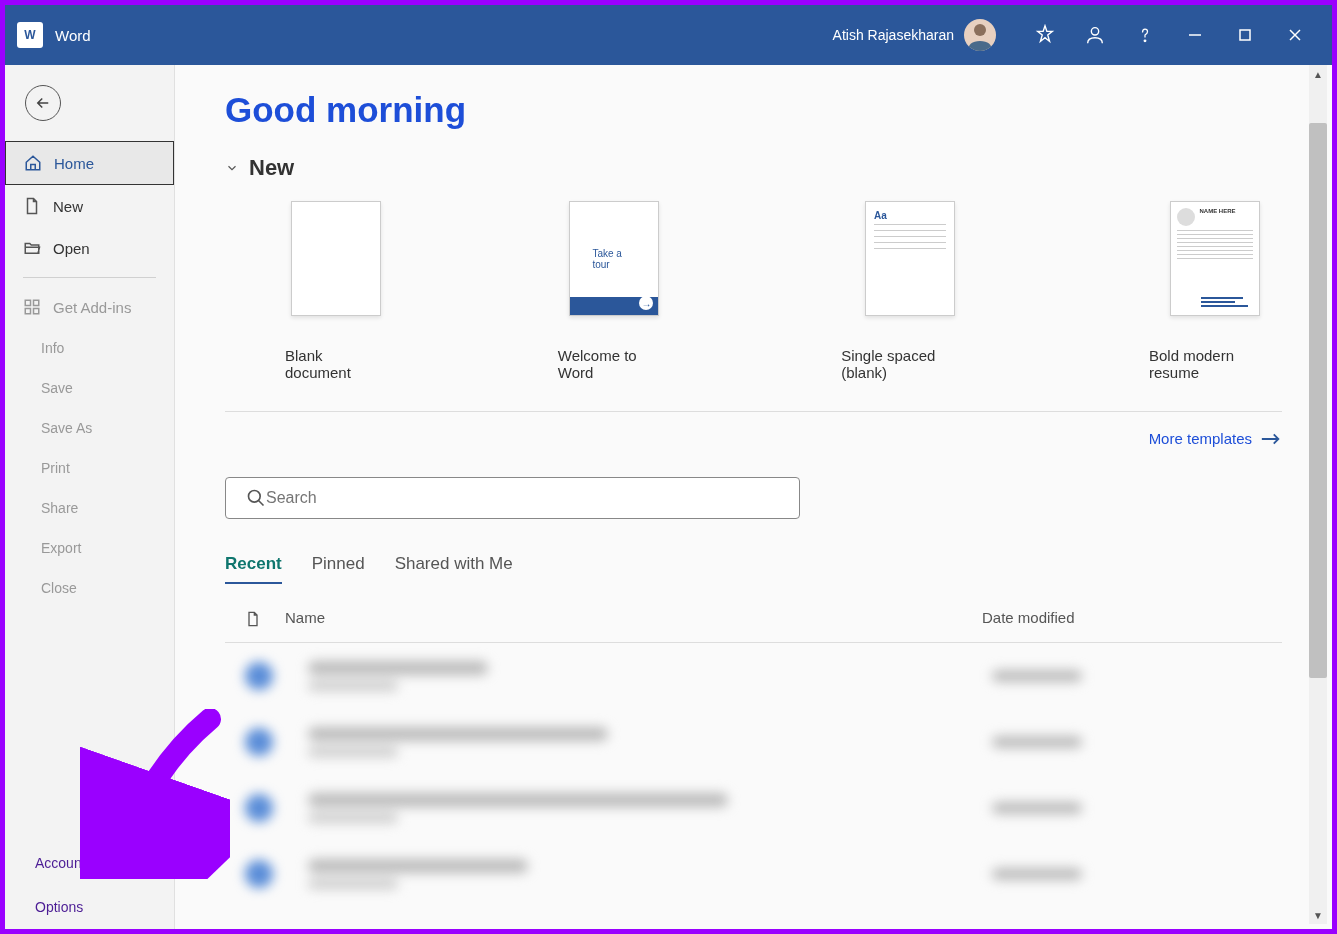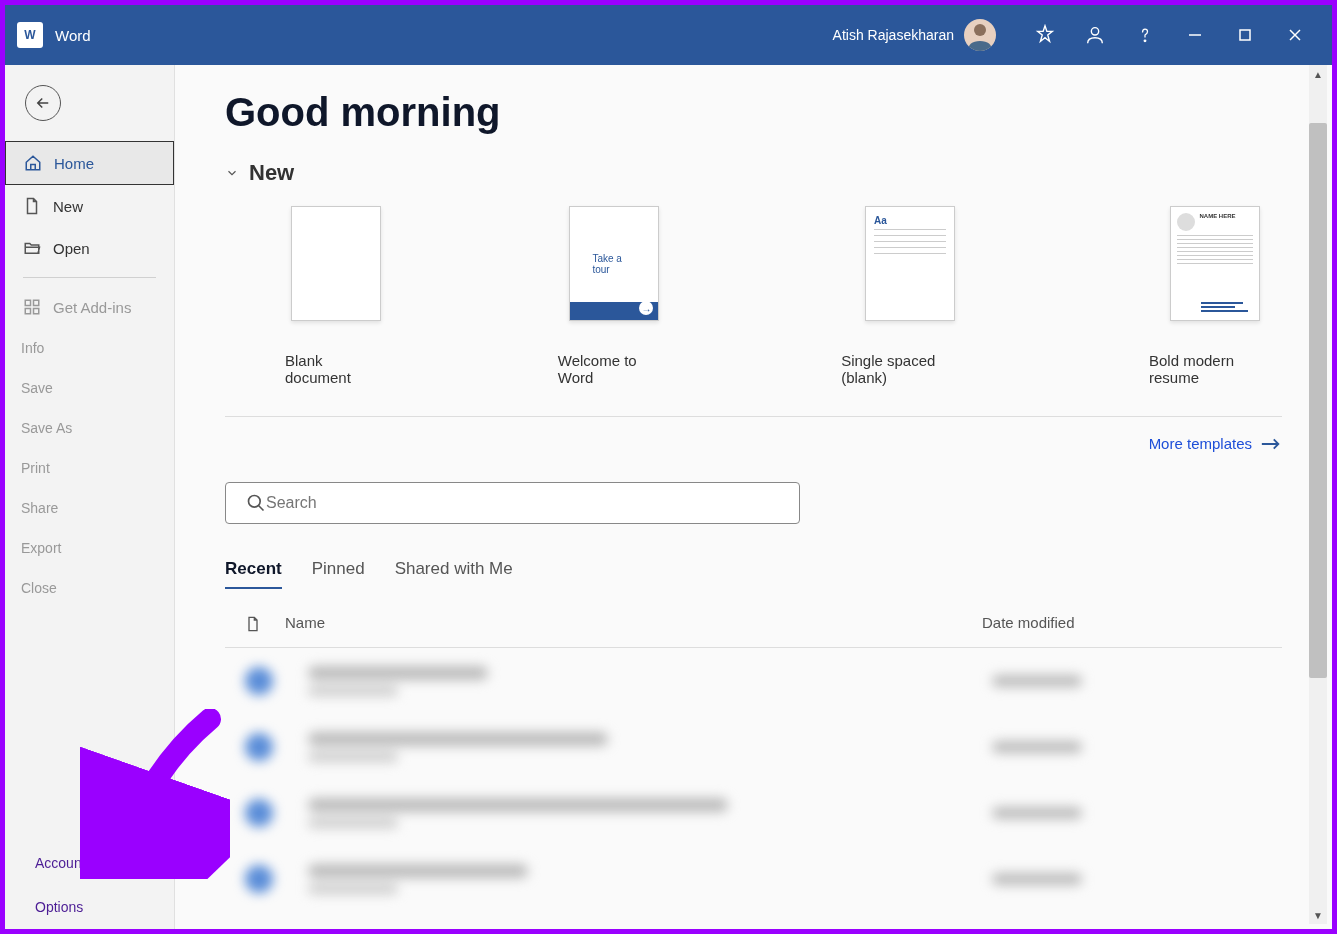--- a/index.html
+++ b/index.html
@@ -16,28 +16,28 @@
 .avatar svg { width: 32px; height: 32px; }
 .title-btn { width: 50px; height: 40px; display: flex; align-items: center; justify-content: center; cursor: pointer; }
 .title-btn svg { stroke: #fff; fill: none; stroke-width: 1.5; }
 
 .main { display: flex; height: calc(100% - 60px); }
 
 .sidebar { width: 170px; background: #f3f3f3; border-right: 1px solid #e0e0e0; display: flex; flex-direction: column; padding-top: 20px; }
 .back-btn { width: 36px; height: 36px; border: 1px solid #555; border-radius: 50%; display: flex; align-items: center; justify-content: center; margin-left: 20px; margin-bottom: 20px; cursor: pointer; }
 .nav-item { padding: 12px 18px; display: flex; align-items: center; gap: 12px; cursor: pointer; font-size: 15px; color: #333; }
 .nav-item.active { background: #e8e8e8; border: 1px solid #333; color: #2b579a; font-weight: 500; }
-.nav-item.disabled { color: #999; padding-left: 16px; font-size: 14px; }
+.nav-item.disabled { color: #999; padding-left: 36px; font-size: 14px; }
 .nav-icon { width: 18px; height: 18px; flex-shrink: 0; }
 .nav-divider { border-top: 1px solid #d0d0d0; margin: 8px 18px; }
 .sidebar-spacer { flex: 1; }
 .sidebar-bottom { padding: 14px 30px; font-size: 14px; color: #4c1d95; cursor: pointer; }
 
 .content { flex: 1; padding: 25px 50px; overflow-y: auto; position: relative; background: #fafafa; }
-.greeting { font-size: 40px; font-weight: 600; color: #0f172a; margin-bottom: 25px; }
+.greeting { font-size: 35px; font-weight: 600; color: #1d4ed8; margin-bottom: 25px; }
 .section-header { display: flex; align-items: center; gap: 10px; margin-bottom: 20px; }
 .chev { width: 14px; height: 14px; }
 .section-title { font-size: 22px; font-weight: 600; color: #333; }
 
 .templates { display: flex; gap: 170px; margin-bottom: 30px; margin-left: 60px; }
 .template { display: flex; flex-direction: column; align-items: center; gap: 31px; cursor: pointer; }
 .template-thumb { width: 90px; height: 115px; background: #fff; border: 1px solid #ccc; box-shadow: 0 2px 4px rgba(0,0,0,0.1); position: relative; overflow: hidden; }
 .template-label { font-size: 15px; color: #333; }
 .tour-text { color: #2b579a; font-size: 10px; position: absolute; top: 50%; left: 50%; transform: translate(-50%, -50%); }
 .tour-bar { position: absolute; bottom: 0; left: 0; right: 0; height: 18px; background: #2b579a; }
@@ -53,21 +53,21 @@
 .resume-bars div { height: 2px; background: #2b579a; margin-bottom: 2px; }
 
 .divider-line { border-top: 1px solid #ddd; margin-bottom: 18px; }
 .more-templates { text-align: right; color: #1d4ed8; font-size: 15px; margin-bottom: 30px; cursor: pointer; display: flex; align-items: center; justify-content: flex-end; gap: 8px; }
 
 .search-box { width: 575px; height: 42px; border: 1px solid #888; border-radius: 4px; display: flex; align-items: center; padding: 0 20px; margin-bottom: 35px; background: #fff; }
 .search-box input { border: none; outline: none; flex: 1; font-size: 16px; background: transparent; }
 
 .tabs { display: flex; gap: 30px; border-bottom: none; margin-bottom: 25px; }
 .tab { font-size: 17px; color: #555; padding-bottom: 8px; cursor: pointer; }
-.tab.active { font-weight: 600; color: #0f172a; border-bottom: 2px solid #2b579a; }
+.tab.active { font-weight: 600; color: #0f766e; border-bottom: 2px solid #2b579a; }
 
 .file-header { display: flex; padding: 0 20px 10px; border-bottom: 1px solid #ddd; color: #555; font-size: 15px; }
 .fh-icon { width: 40px; }
 .fh-name { flex: 1; }
 .fh-date { width: 280px; }
 
 .file-row { display: flex; align-items: center; padding: 18px 20px; filter: blur(6px); }
 .file-row-icon { width: 28px; height: 28px; background: #5a8dd8; border-radius: 50%; margin-right: 35px; }
 .file-info { flex: 1; }
 .file-title-blur { width: 180px; height: 14px; background: #bbb; border-radius: 7px; margin-bottom: 6px; }

